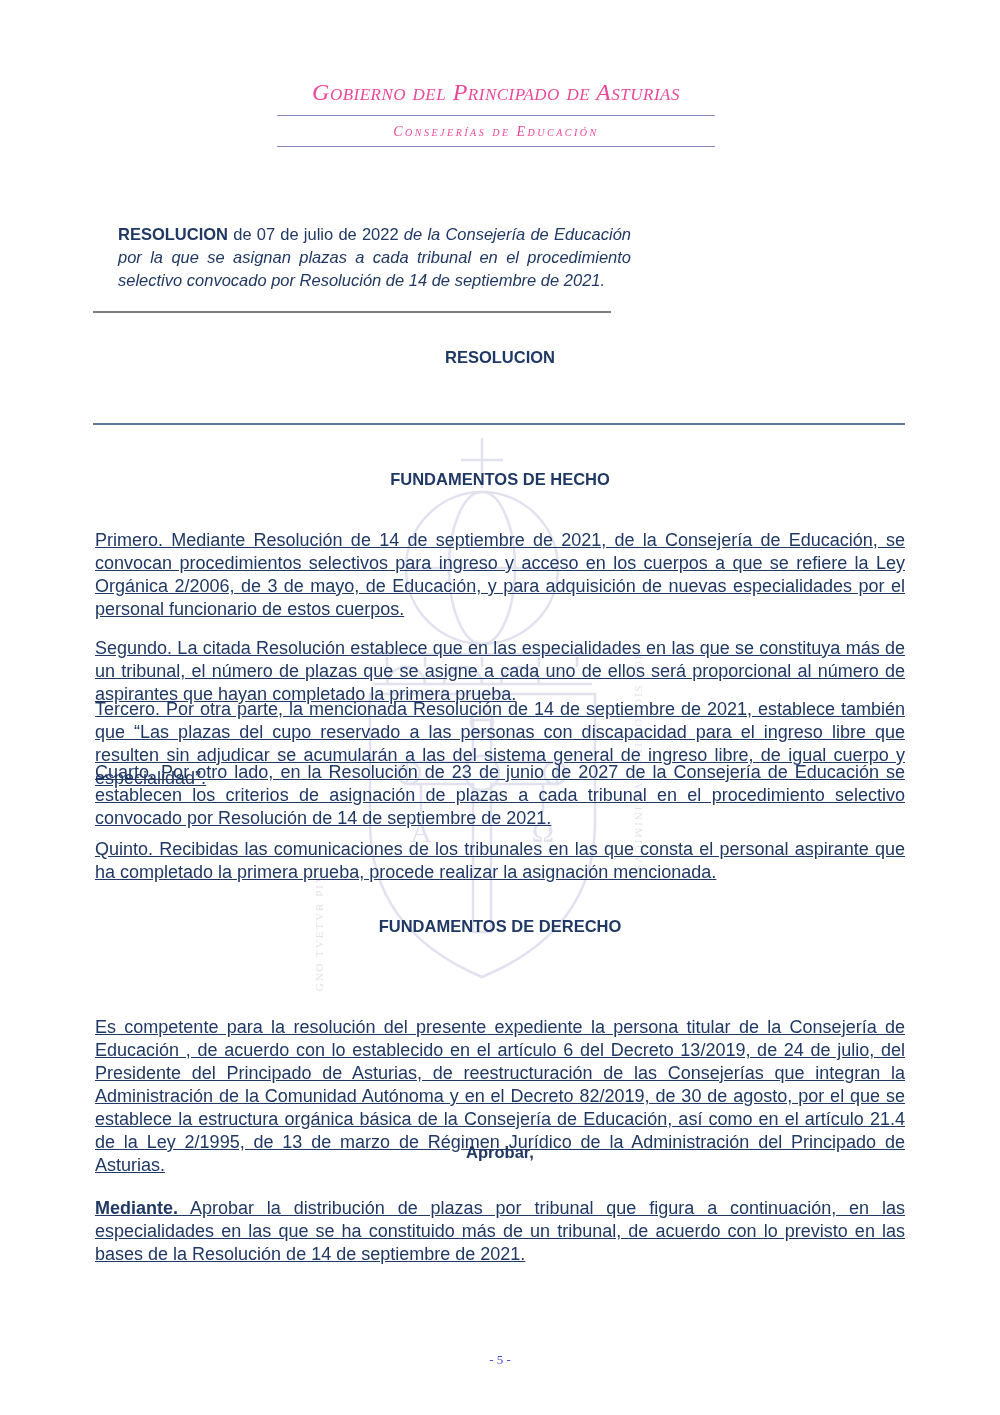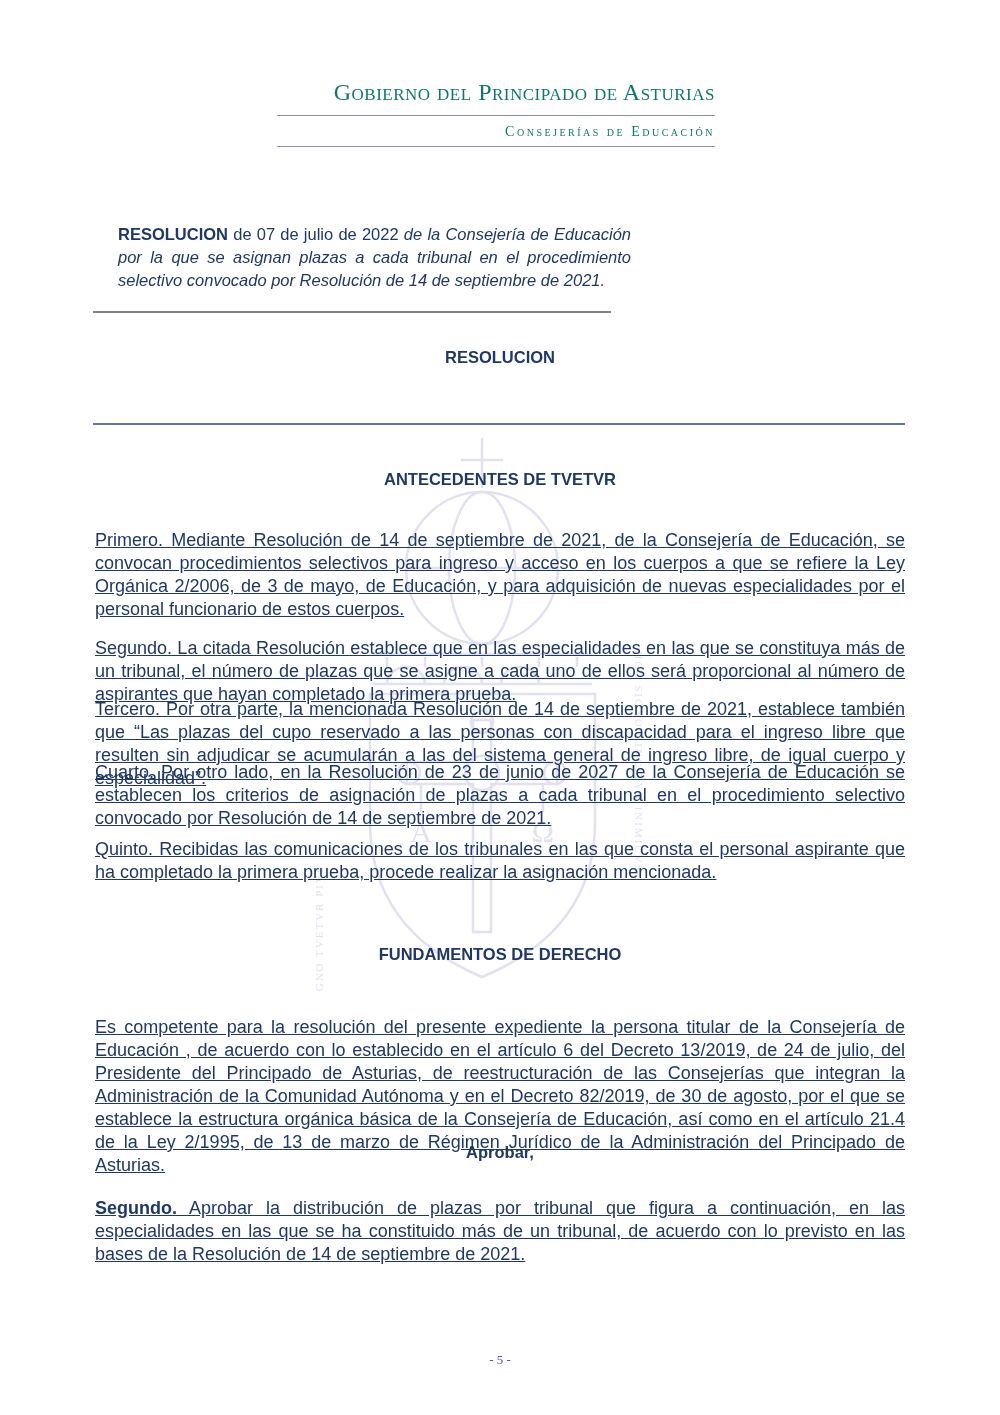--- a/index.html
+++ b/index.html
@@ -22,23 +22,24 @@
     height: 560px;
     z-index: 0;
   }
 
   
   .header-block {
     position: absolute;
     left: 277px;
     top: 78px;
     width: 438px;
-    text-align: right;
-    color: #0f766e;
-    z-index: 1;
+    text-align: center;
+    color: #ec4899;
+    z-index: 1;
+    font-style: italic;
   }
   .gov-title {
     font-family: "Liberation Serif", serif;
     font-variant: small-caps;
     font-weight: 500;
     font-size: 24px;
     letter-spacing: 0.5px;
     line-height: 28px;
   }
   .header-rule {
@@ -94,21 +95,21 @@
     left: 0;
     width: 1000px;
     text-align: center;
     font-weight: bold;
     font-size: 16.5px;
     line-height: 21px;
     z-index: 1;
   }
   .h-resolucion   { top: 347px; }
   .h-antecedentes { top: 469px; }
-  .h-fundamentos  { top: 944px; }
+  .h-fundamentos  { top: 916px; }
   .h-resuelvo     { top: 1142px; }
 
   .body-para {
     position: absolute;
     left: 95px;
     width: 810px;
     text-align: justify;
     font-size: 18px;
     line-height: 23px;
     z-index: 1;
@@ -178,29 +179,29 @@
 
 <div class="subject">
   <span class="bold">RESOLUCION</span><span> de 07 de julio de 2022 </span><span class="italic">de la Consejería de Educación por la que se asignan plazas a cada tribunal en el procedimiento selectivo convocado por Resolución de 14 de septiembre de 2021.</span>
 </div>
 <div class="rule-gray"></div>
 
 <div class="center-heading h-resolucion">RESOLUCION</div>
 
 <div class="rule-steel"></div>
 
-<div class="center-heading h-antecedentes">ANTECEDENTES DE TVETVR</div>
+<div class="center-heading h-antecedentes">FUNDAMENTOS DE HECHO</div>
 
 <div class="body-para p-primero">Primero. Mediante Resolución de 14 de septiembre de 2021, de la Consejería de Educación, se convocan procedimientos selectivos para ingreso y acceso en los cuerpos a que se refiere la Ley Orgánica 2/2006, de 3 de mayo, de Educación, y para adquisición de nuevas especialidades por el personal funcionario de estos cuerpos.</div>
 <div class="body-para p-segundo">Segundo. La citada Resolución establece que en las especialidades en las que se constituya más de un tribunal, el número de plazas que se asigne a cada uno de ellos será proporcional al número de aspirantes que hayan completado la primera prueba.</div>
 <div class="body-para p-tercero">Tercero. Por otra parte, la mencionada Resolución de 14 de septiembre de 2021, establece también que “Las plazas del cupo reservado a las personas con discapacidad para el ingreso libre que resulten sin adjudicar se acumularán a las del sistema general de ingreso libre, de igual cuerpo y especialidad”.</div>
 <div class="body-para p-cuarto">Cuarto. Por otro lado, en la Resolución de 23 de junio de 2027 de la Consejería de Educación se establecen los criterios de asignación de plazas a cada tribunal en el procedimiento selectivo convocado por Resolución de 14 de septiembre de 2021.</div>
 <div class="body-para p-quinto">Quinto. Recibidas las comunicaciones de los tribunales en las que consta el personal aspirante que ha completado la primera prueba, procede realizar la asignación mencionada.</div>
 
 <div class="center-heading h-fundamentos">FUNDAMENTOS DE DERECHO</div>
 <div class="body-para p-fundamentos">Es competente para la resolución del presente expediente la persona titular de la Consejería de Educación , de acuerdo con lo establecido en el artículo 6 del Decreto 13/2019, de 24 de julio, del Presidente del Principado de Asturias, de reestructuración de las Consejerías que integran la Administración de la Comunidad Autónoma y en el Decreto 82/2019, de 30 de agosto, por el que se establece la estructura orgánica básica de la Consejería de Educación, así como en el artículo 21.4 de la Ley 2/1995, de 13 de marzo de Régimen Jurídico de la Administración del Principado de Asturias.</div>
 
 <div class="center-heading h-resuelvo">Aprobar,</div>
 <div class="body-para p-resuelvo">
-  <span class="bold">Segundo.</span><span> Aprobar la distribución de plazas por tribunal que figura a continuación, en las especialidades en las que se ha constituido más de un tribunal, de acuerdo con lo previsto en las bases de la Resolución de 14 de septiembre de 2021.</span>
+  <span class="bold">Mediante.</span><span> Aprobar la distribución de plazas por tribunal que figura a continuación, en las especialidades en las que se ha constituido más de un tribunal, de acuerdo con lo previsto en las bases de la Resolución de 14 de septiembre de 2021.</span>
 </div>
 
 <div class="footer">- 5 -</div>
 
 </body></html>

